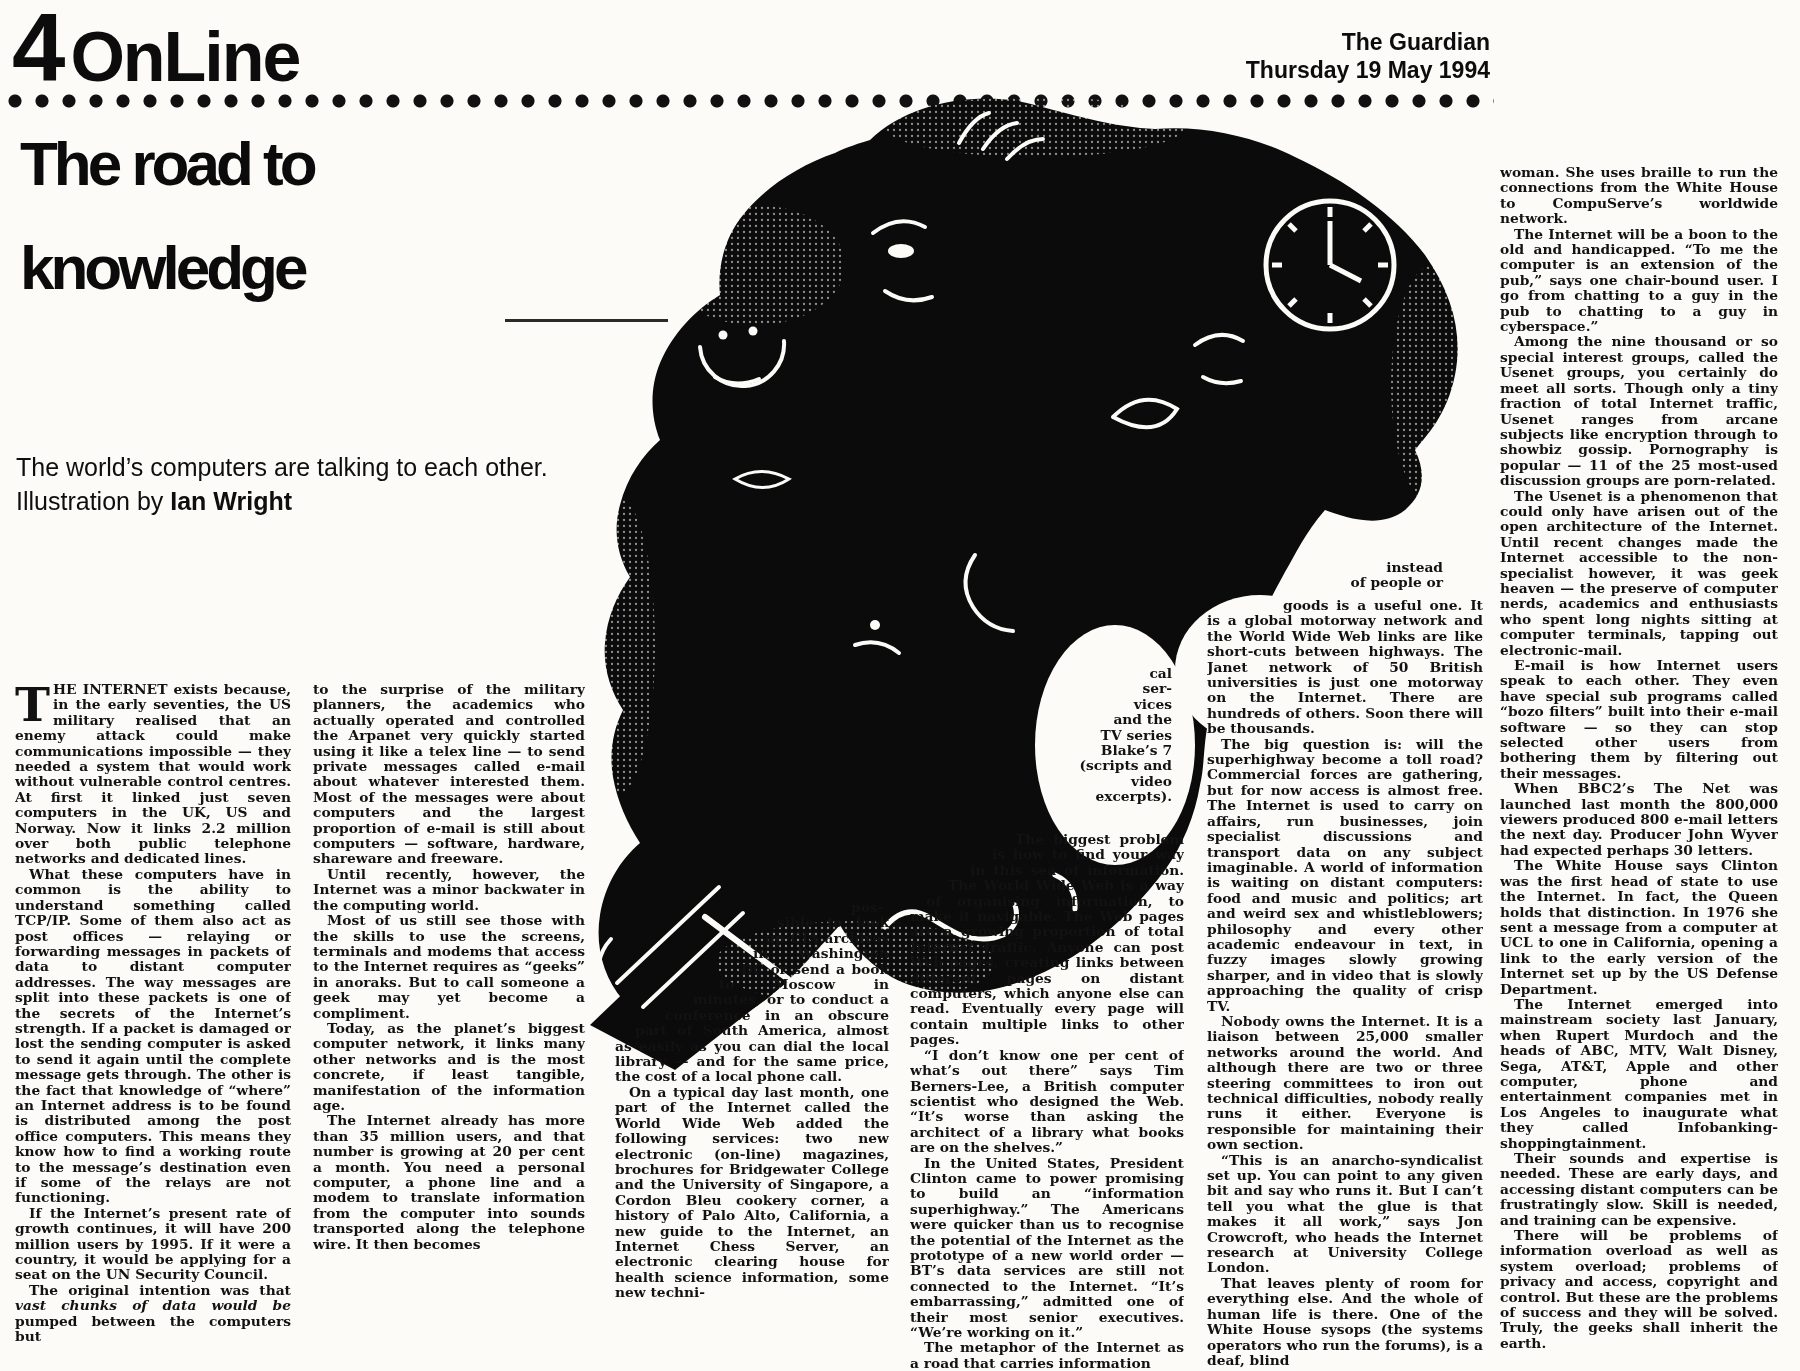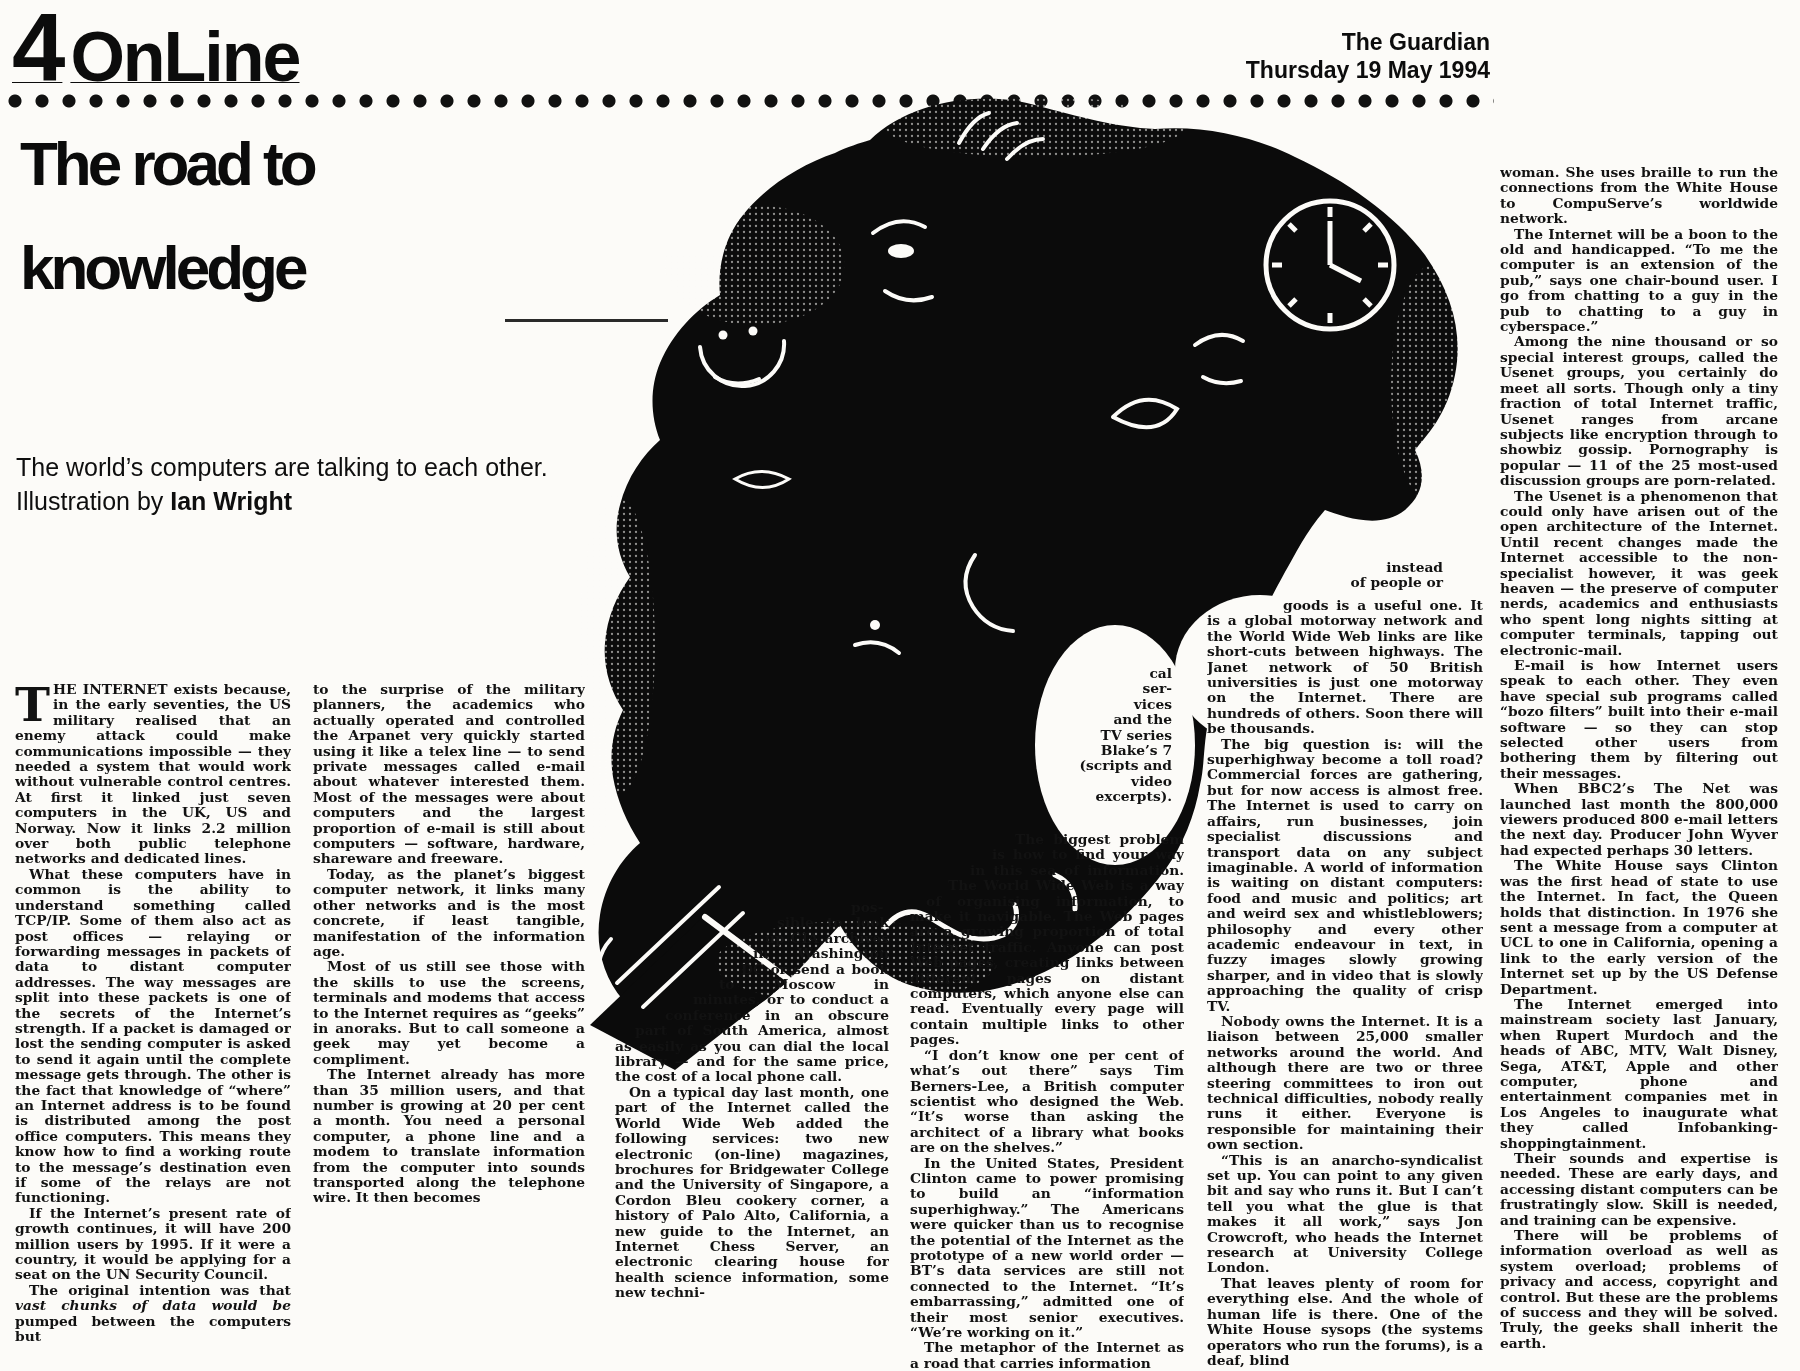--- a/index.html
+++ b/index.html
@@ -3,21 +3,21 @@
 <meta charset="utf-8">
 <style>
   html,body{margin:0;padding:0;}
   body{
     width:1800px;height:1371px;position:relative;overflow:hidden;
     background:#fcfbf8;color:#101010;
     font-family:"DejaVu Serif", serif;
   }
   
   .masthead{position:absolute;left:12px;top:0px;white-space:nowrap;
-    font-family:"Liberation Sans", sans-serif;font-weight:bold;color:#0c0c0c;text-decoration:underline;}
+    font-family:"Liberation Sans", sans-serif;font-weight:bold;color:#0c0c0c;}
   .m4{font-size:96px;line-height:96px;letter-spacing:-3px;}
   .mOn{font-size:70px;line-height:70px;letter-spacing:-2px;margin-left:8px;}
   .gblock{position:absolute;left:1140px;top:28px;width:350px;text-align:right;
     font-family:"Liberation Sans", sans-serif;font-weight:bold;
     font-size:23px;line-height:28px;color:#0c0c0c;}
   .dotsrule{position:absolute;left:8px;top:92px;width:1486px;height:17px;
     background:radial-gradient(circle at 7px 9px,#111 6px,transparent 7px);
     background-size:27px 17px;background-repeat:repeat-x;}
   
   .headline{position:absolute;left:20px;top:112px;width:720px;
@@ -139,22 +139,23 @@
 
 <div class="col colA">
   <p><span class="dc">T</span><span>HE INTERNET exists because, in the early seventies, the US military realised that an enemy attack could make communications impossible — they needed a system that would work without vulnerable control centres. At first it linked just seven computers in the UK, US and Norway. Now it links 2.2 million over both public telephone networks and dedicated lines.</span></p>
   <p class="ind">What these computers have in common is the ability to understand something called TCP/IP. Some of them also act as post offices — relaying or forwarding messages in packets of data to distant computer addresses. The way messages are split into these packets is one of the secrets of the Internet’s strength. If a packet is damaged or lost the sending computer is asked to send it again until the complete message gets through. The other is the fact that knowledge of “where” an Internet address is to be found is distributed among the post office computers. This means they know how to find a working route to the message’s destination even if some of the relays are not functioning.</p>
   <p class="ind">If the Internet’s present rate of growth continues, it will have 200 million users by 1995. If it were a country, it would be applying for a seat on the UN Security Council.</p>
   <p class="ind"><span>The original intention was that </span><i>vast chunks of data would be</i><span> pumped between the computers but</span></p>
 </div>
 
 <div class="col colB">
   <p>to the surprise of the military planners, the academics who actually operated and controlled the Arpanet very quickly started using it like a telex line — to send private messages called e-mail about whatever interested them. Most of the messages were about computers and the largest proportion of e-mail is still about computers — software, hardware, shareware and freeware.</p>
+  <p class="ind">Until recently, however, the Internet was a minor backwater in the computing world.</p>
+  <p class="ind">Most of us still see those with the skills to use the screens, terminals and modems that access to the Internet requires as “geeks” in anoraks. But to call someone a geek may yet become a compliment.</p>
   <p class="ind">Today, as the planet’s biggest computer network, it links many other networks and is the most concrete, if least tangible, manifestation of the information age.</p>
-  <p class="ind">Most of us still see those with the skills to use the screens, terminals and modems that access to the Internet requires as “geeks” in anoraks. But to call someone a geek may yet become a compliment.</p>
   <p class="ind">The Internet already has more than 35 million users, and that number is growing at 20 per cent a month. You need a personal computer, a phone line and a modem to translate information from the computer into sounds transported along the telephone wire. It then becomes</p>
 </div>
 
 <div class="col colC">
   <span class="w" style="width:236px"></span>
   <span class="w" style="width:162px"></span>
   <span class="w" style="width:150px"></span>
   <span class="w" style="width:138px"></span>
   <span class="w" style="width:126px"></span>
   <span class="w" style="width:104px"></span>

